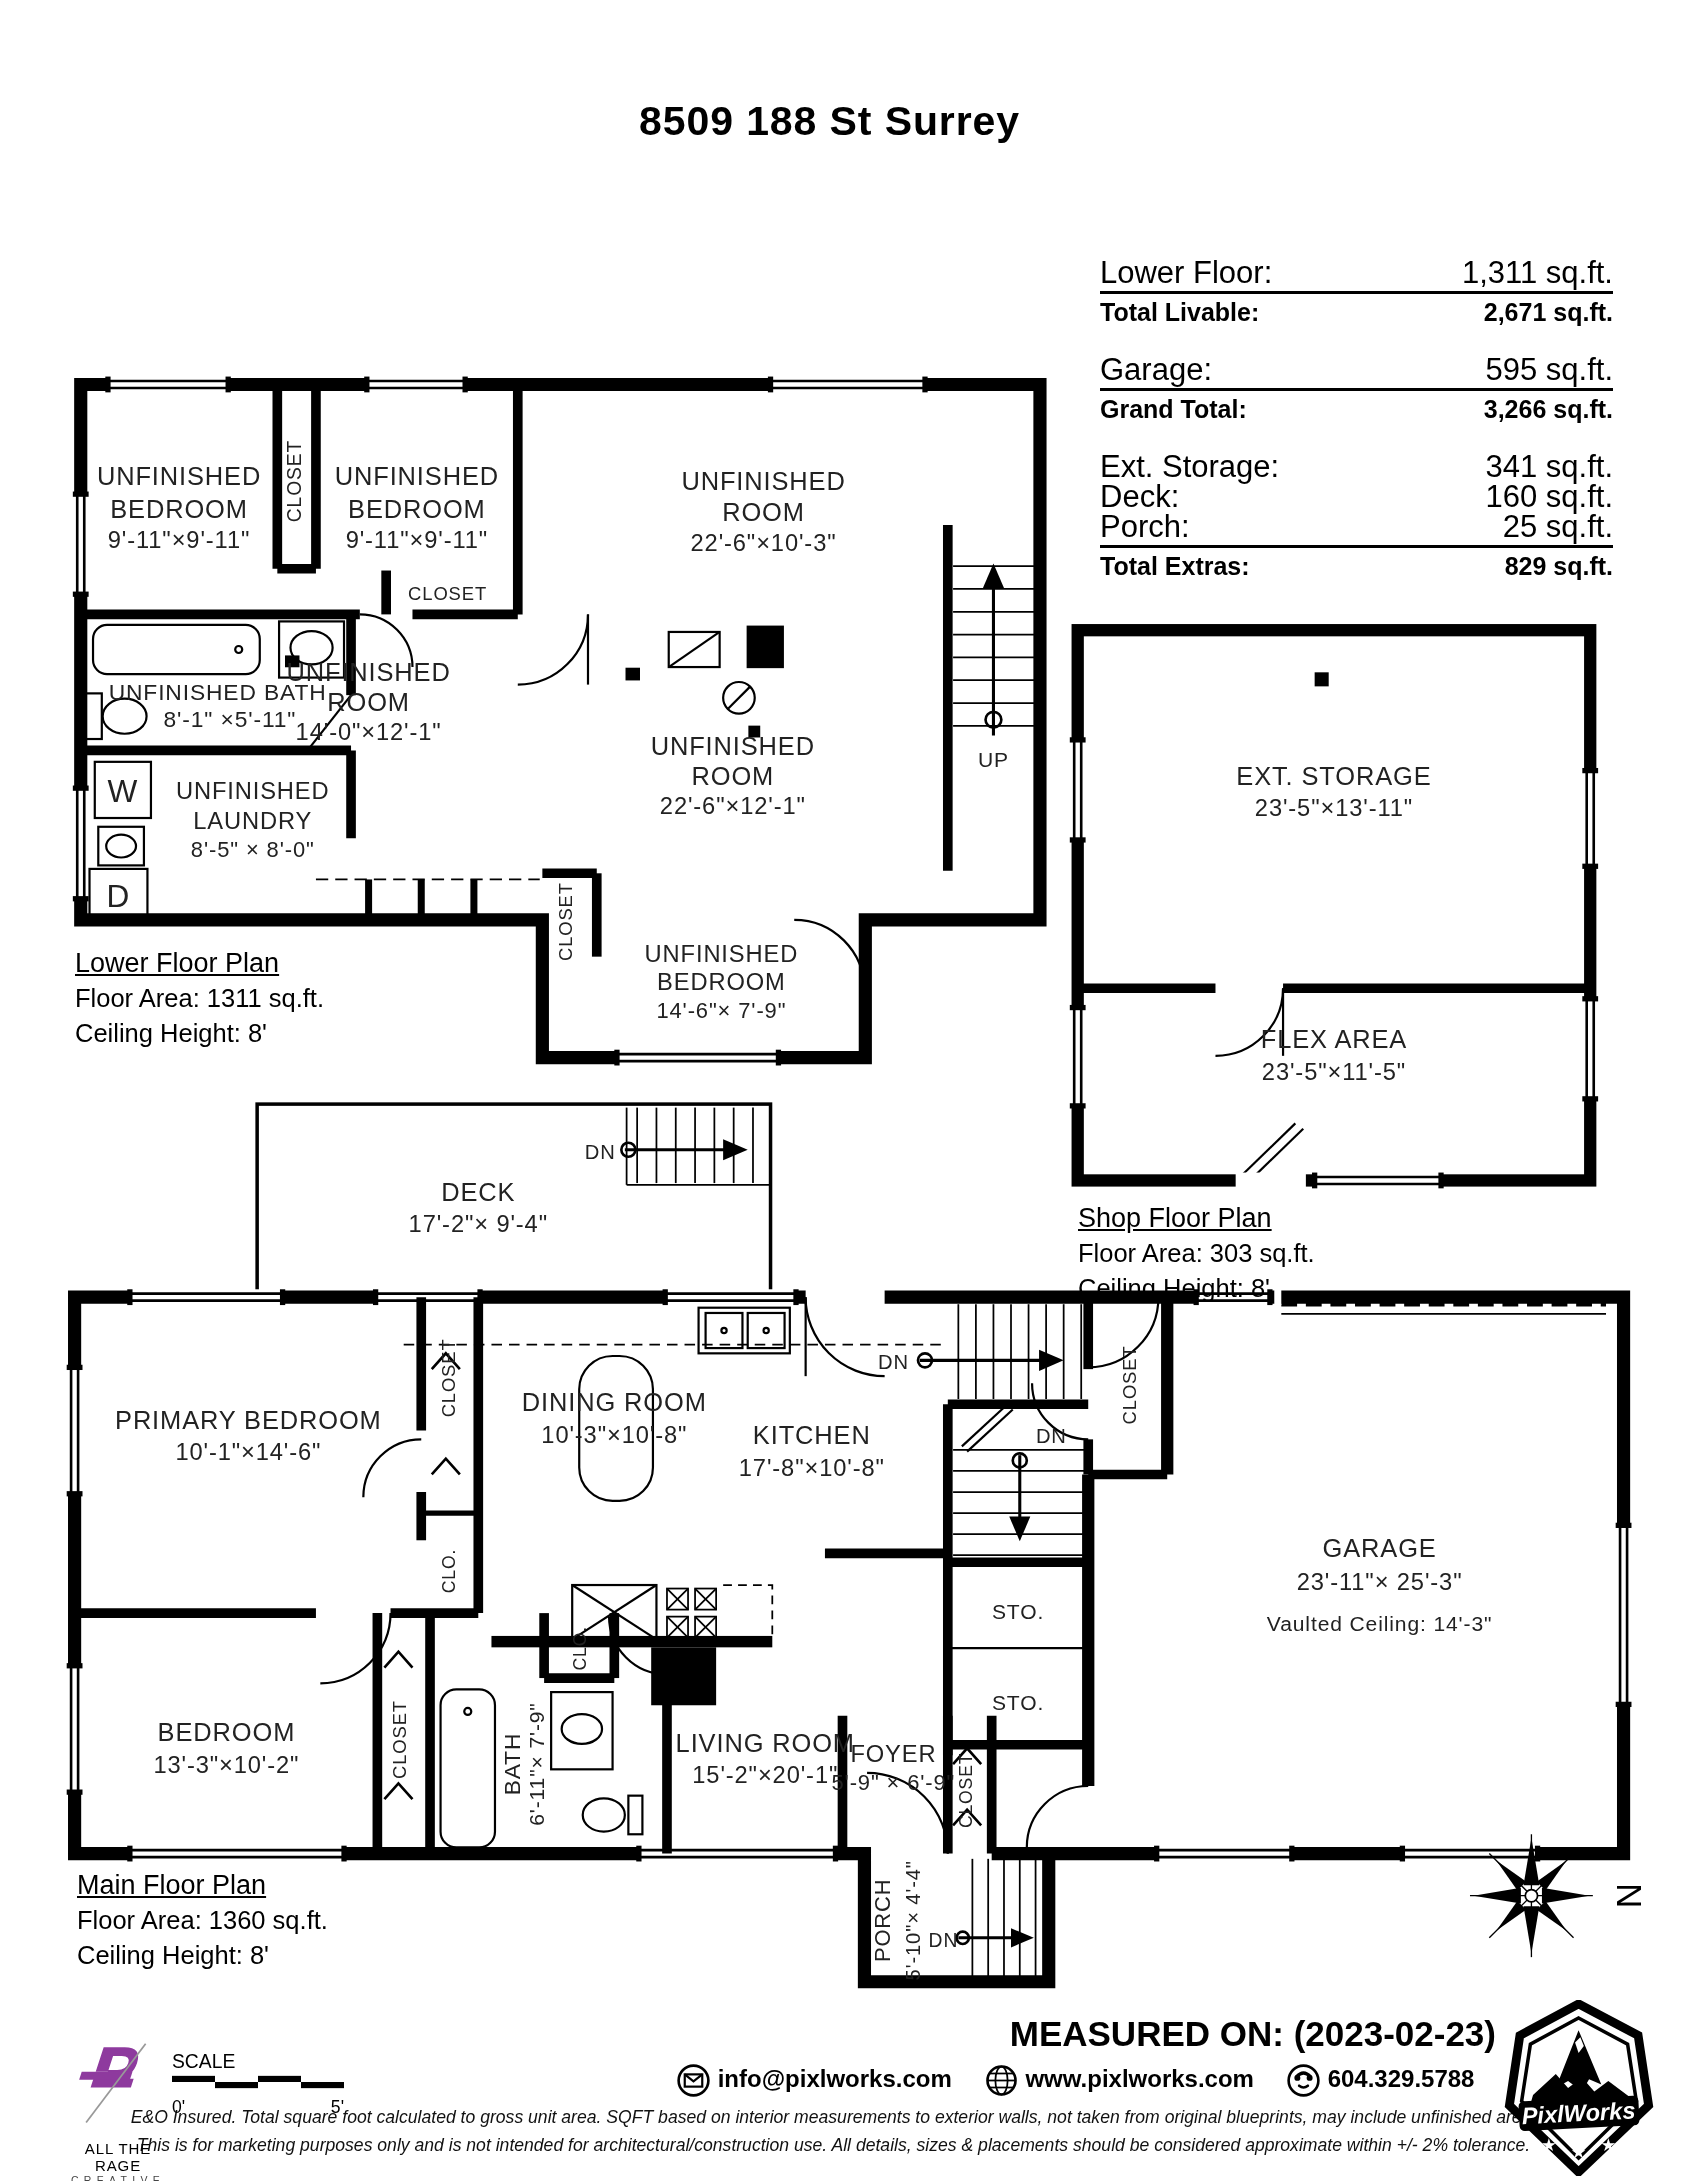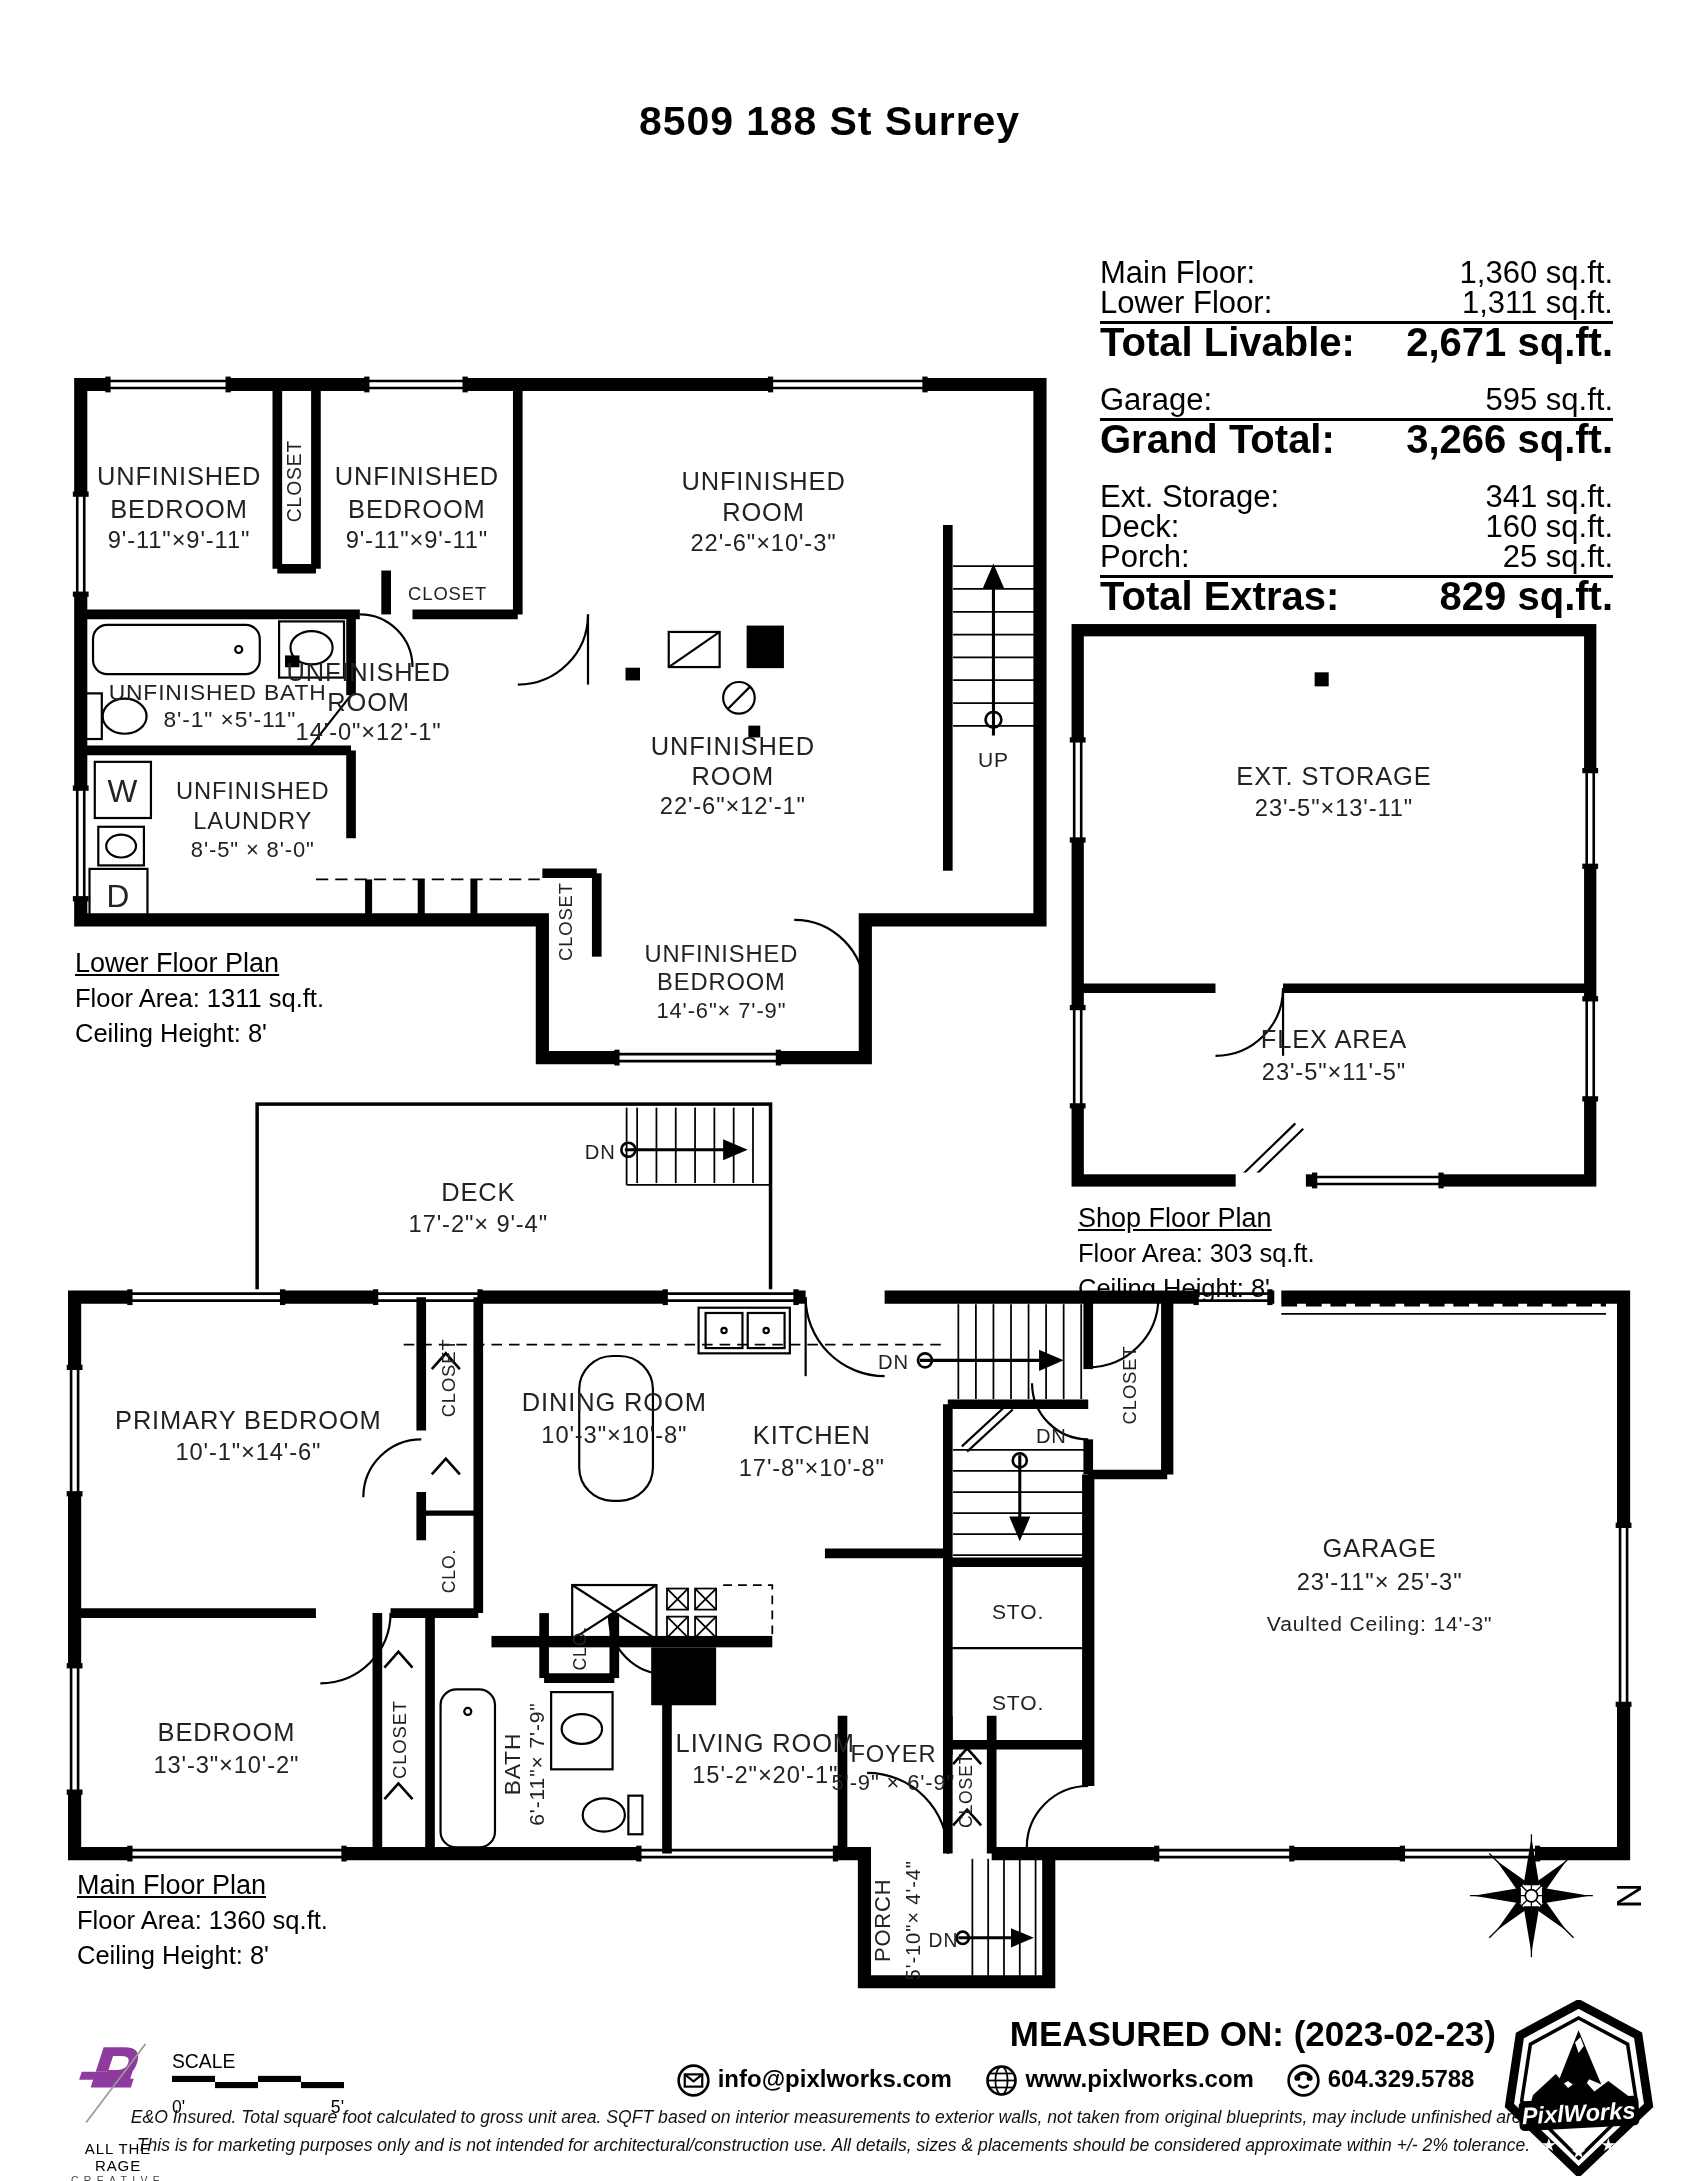--- a/index.html
+++ b/index.html
@@ -3,21 +3,21 @@
 <meta charset="utf-8">
 <style>
   html,body{margin:0;padding:0;background:#fff;}
   body{width:1685px;height:2181px;position:relative;font-family:"Liberation Sans",sans-serif;color:#000;overflow:hidden;}
   .abs{position:absolute;}
   
   #title{top:98px;left:0;width:1659px;text-align:center;font-size:41px;font-weight:bold;letter-spacing:0.9px;}
   
   #area-table{left:1100px;top:258px;width:513px;font-size:31px;}
   #area-table .row{display:flex;justify-content:space-between;line-height:30px;}
-  #area-table .row.total{font-weight:bold;font-size:40px;line-height:35px;}
+  #area-table .row.total{font-weight:bold;font-size:25px;line-height:35px;}
   #area-table .rule{border-bottom:3.5px solid #000;margin:2.6px 0 1.8px 0;}
   #area-table .gap{height:24.6px;}
   
   .caption{line-height:35px;font-size:25.5px;}
   .caption .c0{font-weight:normal;font-size:27px;text-decoration:underline;}
   #cap-lower{left:75px;top:946px;}
   #cap-shop{left:1078px;top:1201px;}
   #cap-main{left:77px;top:1868px;}
   
   #measured{left:1009px;top:2014px;width:487px;text-align:right;font-size:35px;font-weight:bold;}
@@ -519,24 +519,20 @@
     </g>
     <circle cx="0" cy="0" r="7" fill="#fff" stroke="#000" stroke-width="2"></circle>
     <text font-size="40" font-family="Liberation Serif, serif" fill="#000" text-anchor="middle" transform="translate(98,0) rotate(90)">N</text>
   </g>
 </svg>
 
 <div class="abs" id="title">8509 188 St Surrey</div>
 
 <div class="abs" id="area-table">
   <div class="row">
-      <span>Main Floor:</span>
-      <span>1,360 sq.ft.</span>
-    </div>
-  <div class="row">
       <span>Lower Floor:</span>
       <span>1,311 sq.ft.</span>
     </div>
   <div class="rule"></div>
   <div class="row total">
       <span>Total Livable:</span>
       <span>2,671 sq.ft.</span>
     </div>
   <div class="gap"></div>
   <div class="row">

